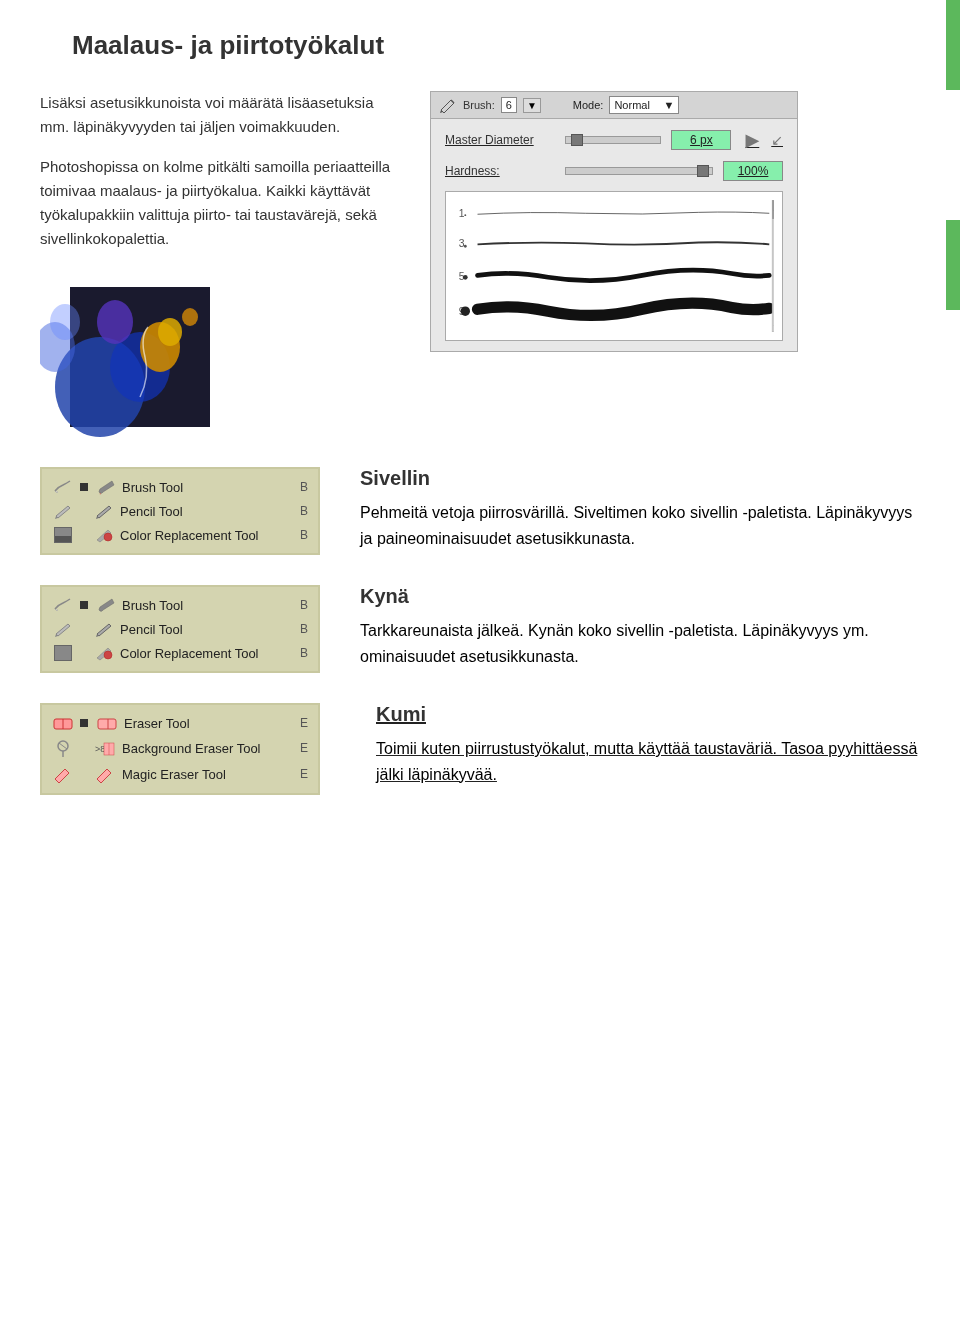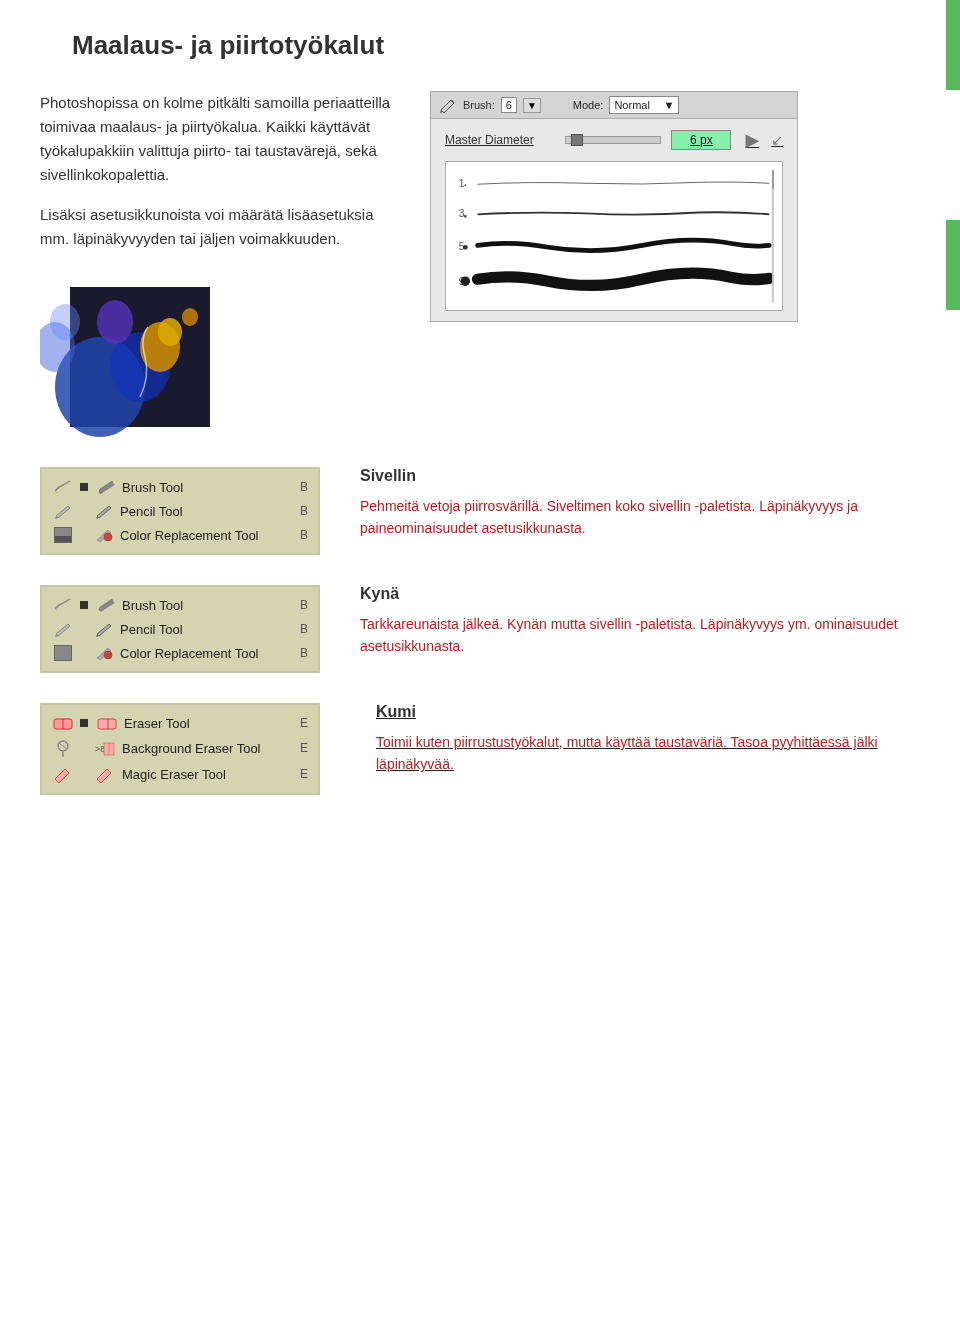--- a/index.html
+++ b/index.html
@@ -176,30 +176,30 @@
     .mid-left {
       width: 290px;
       flex-shrink: 0;
     }
 
     .mid-right {
       flex: 1;
     }
 
     .section-title {
-      font-size: 16px;
+      font-size: 20px;
       font-weight: bold;
       color: #333;
       margin-bottom: 10px;
     }
 
     .section-text {
-      font-size: 14px;
+      font-size: 16px;
       line-height: 1.6;
-      color: #b91c1c;
+      color: #000000;
     }
 
     .bottom-section {
       display: flex;
       gap: 46px;
       margin-bottom: 30px;
       align-items: flex-start;
     }
 
     .bottom-left {
@@ -230,22 +230,22 @@
 </head>
 <body>
 
 <div style="position:fixed;right:0;top:0;width:14px;height:90px;background:#5cb85c;z-index:100;"></div>
 <div style="position:fixed;right:0;top:220px;width:14px;height:90px;background:#5cb85c;z-index:100;"></div>
 
 <h1 class="page-title">Maalaus- ja piirtotyökalut</h1>
 
 <div class="top-section">
   <div class="top-left">
+    <p>Lisäksi asetusikkunoista voi määrätä lisäasetuksia mm. läpinäkyvyyden tai jäljen voimakkuuden.</p>
     <p>Photoshopissa on kolme pitkälti samoilla periaatteilla toimivaa maalaus- ja piirtyökalua. Kaikki käyttävät työkalupakkiin valittuja piirto- tai taustavärejä, sekä sivellinkokopalettia.</p>
-    <p>Lisäksi asetusikkunoista voi määrätä lisäasetuksia mm. läpinäkyvyyden tai jäljen voimakkuuden.</p>
 
     <div class="paint-canvas">
       <svg width="200" height="170" xmlns="http://www.w3.org/2000/svg">
 
         <rect x="30" y="20" width="140" height="140" fill="#1a1a2e"></rect>
 
         <ellipse cx="60" cy="120" rx="45" ry="50" fill="#2244aa" opacity="0.85"></ellipse>
 
         <ellipse cx="100" cy="100" rx="30" ry="35" fill="#1133bb" opacity="0.7"></ellipse>
 
@@ -290,20 +290,27 @@
         <div class="panel-row">
           <span class="panel-label">Master Diameter</span>
           <div class="slider-track">
             <div class="slider-thumb" style="left:5%;"></div>
           </div>
           <div class="panel-value-box">6 px</div>
           <span style="font-size:18px;color:#777;margin-left:4px;">▶</span>
           <span style="font-size:14px;color:#777;margin-left:2px;">↙</span>
         </div>
 
+        <div class="panel-row">
+          <span class="panel-label">Hardness:</span>
+          <div class="slider-track">
+            <div class="slider-thumb full"></div>
+          </div>
+          <div class="panel-value-box">100%</div>
+        </div>
 
         <div class="brush-preview-area">
           <svg class="brush-strokes-svg" viewBox="0 0 340 140" xmlns="http://www.w3.org/2000/svg">
 
             <text x="5" y="18" font-size="11" fill="#555">1</text>
             <path d="M25 15 Q80 12 140 14 Q200 16 260 13 Q300 12 335 14" stroke="#333" stroke-width="0.8" fill="none"></path>
 
             <circle cx="12" cy="16" r="1" fill="#555"></circle>
 
             <text x="5" y="50" font-size="11" fill="#555">3</text>
@@ -428,21 +435,21 @@
           <path d="M3 13 L14 3 L17 6 L6 15 Z" fill="#aaa" stroke="#777" stroke-width="0.5"></path>
           <circle cx="14" cy="10" r="4" fill="#cc4444" stroke="#aa2222" stroke-width="0.5"></circle>
         </svg>
         <span class="tool-name">Color Replacement Tool</span>
         <span class="shortcut">B</span>
       </div>
     </div>
   </div>
   <div class="mid-right">
     <h2 class="section-title">Kynä</h2>
-    <p class="section-text">Tarkkareunaista jälkeä. Kynän mutta sivellin -paletista. Läpinäkyvyys ym. ominaisuudet asetusikkunasta.</p>
+    <p class="section-text">Tarkkareunaista jälkeä. Kynän koko sivellin -paletista. Läpinäkyvyys ym. ominaisuudet asetusikkunasta.</p>
   </div>
 </div>
 
 <div class="bottom-section">
   <div class="bottom-left">
 
     <div class="tool-menu">
       <div class="tool-menu-item">
         <div class="icon-placeholder">
           <svg width="22" height="18" viewBox="0 0 22 18" xmlns="http://www.w3.org/2000/svg">

